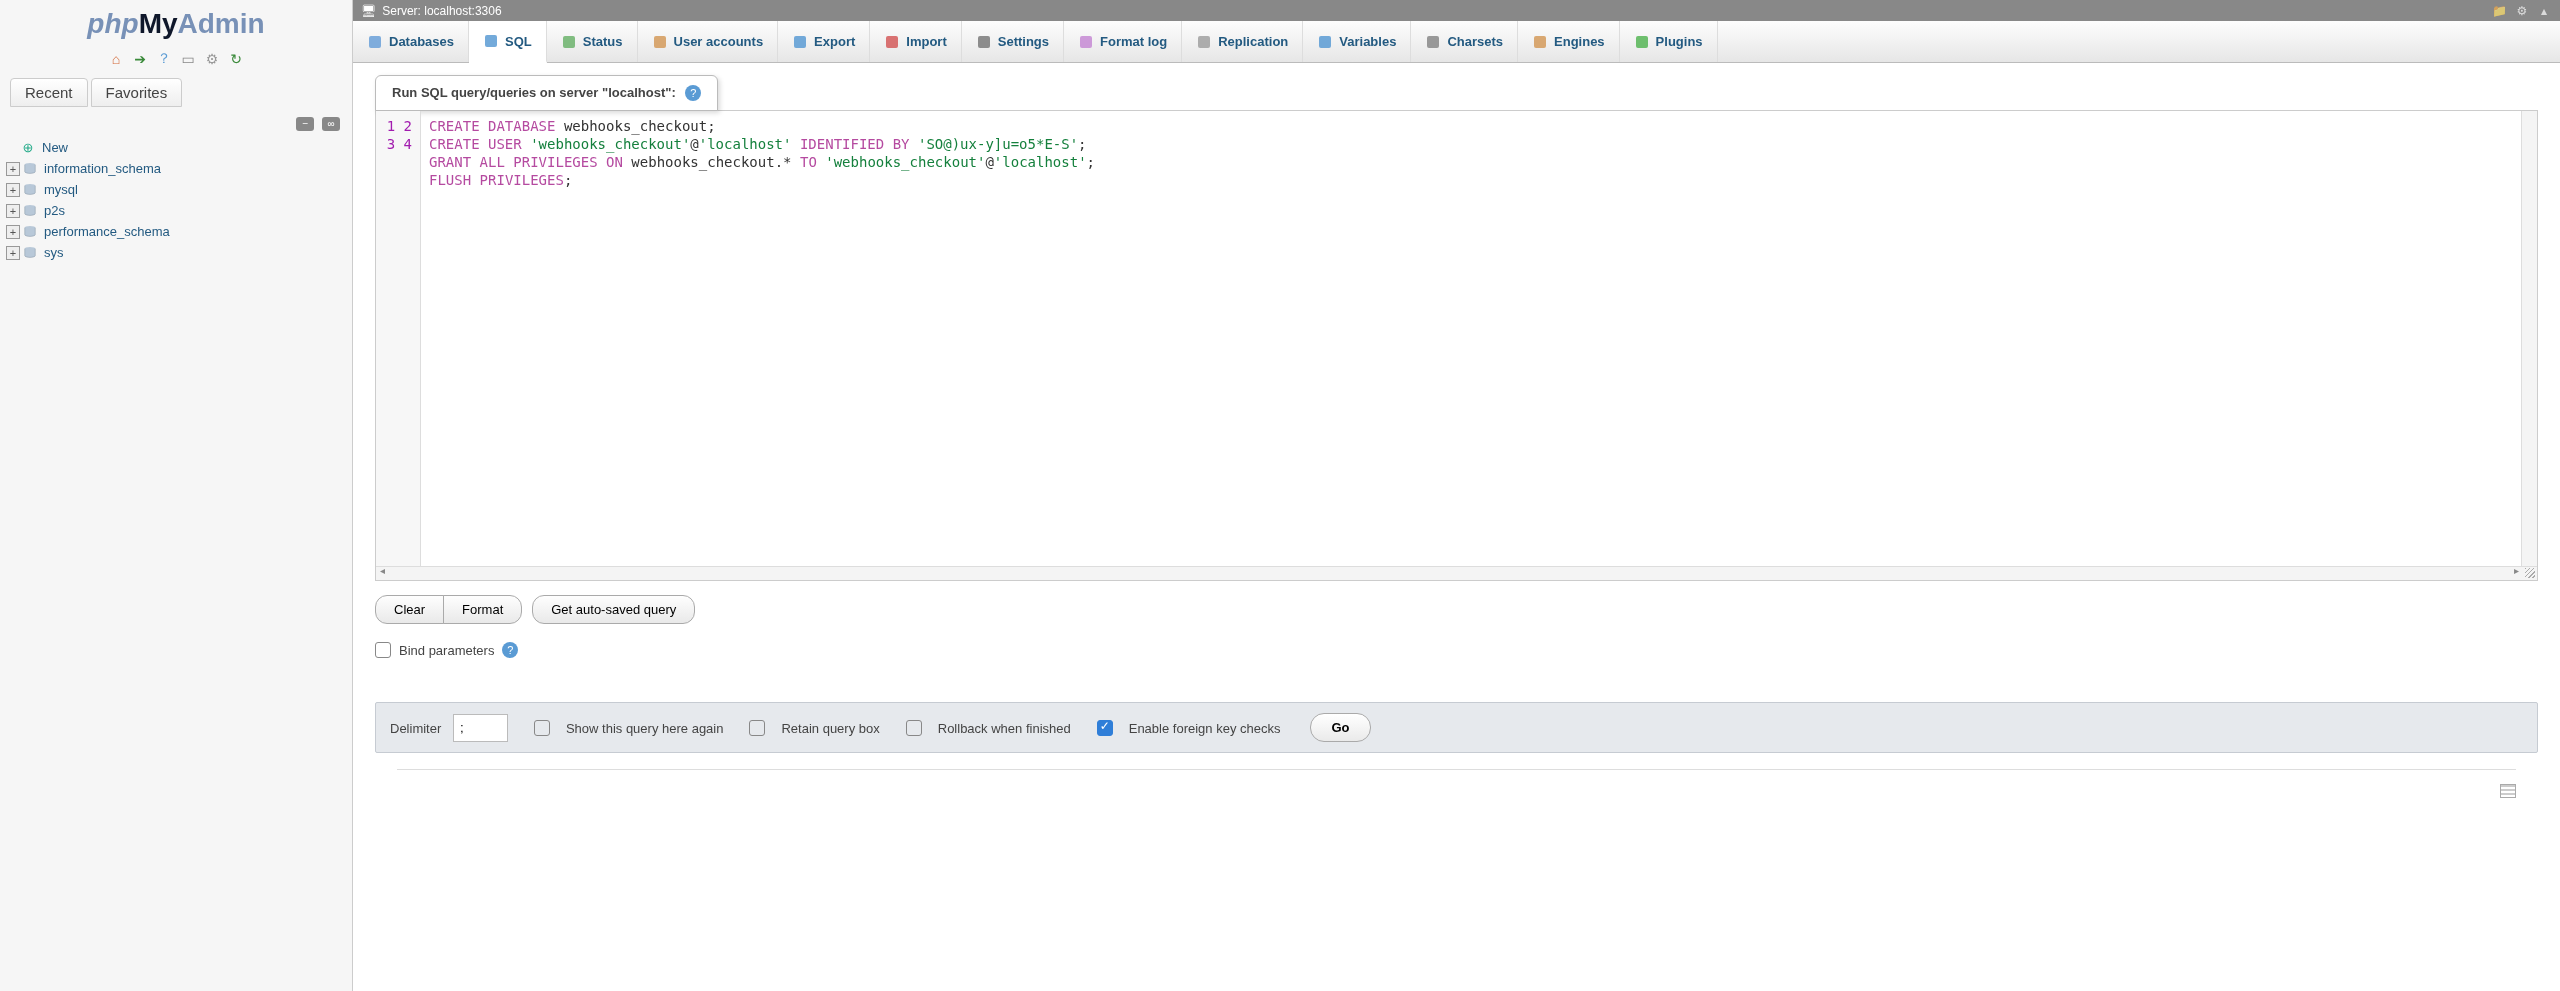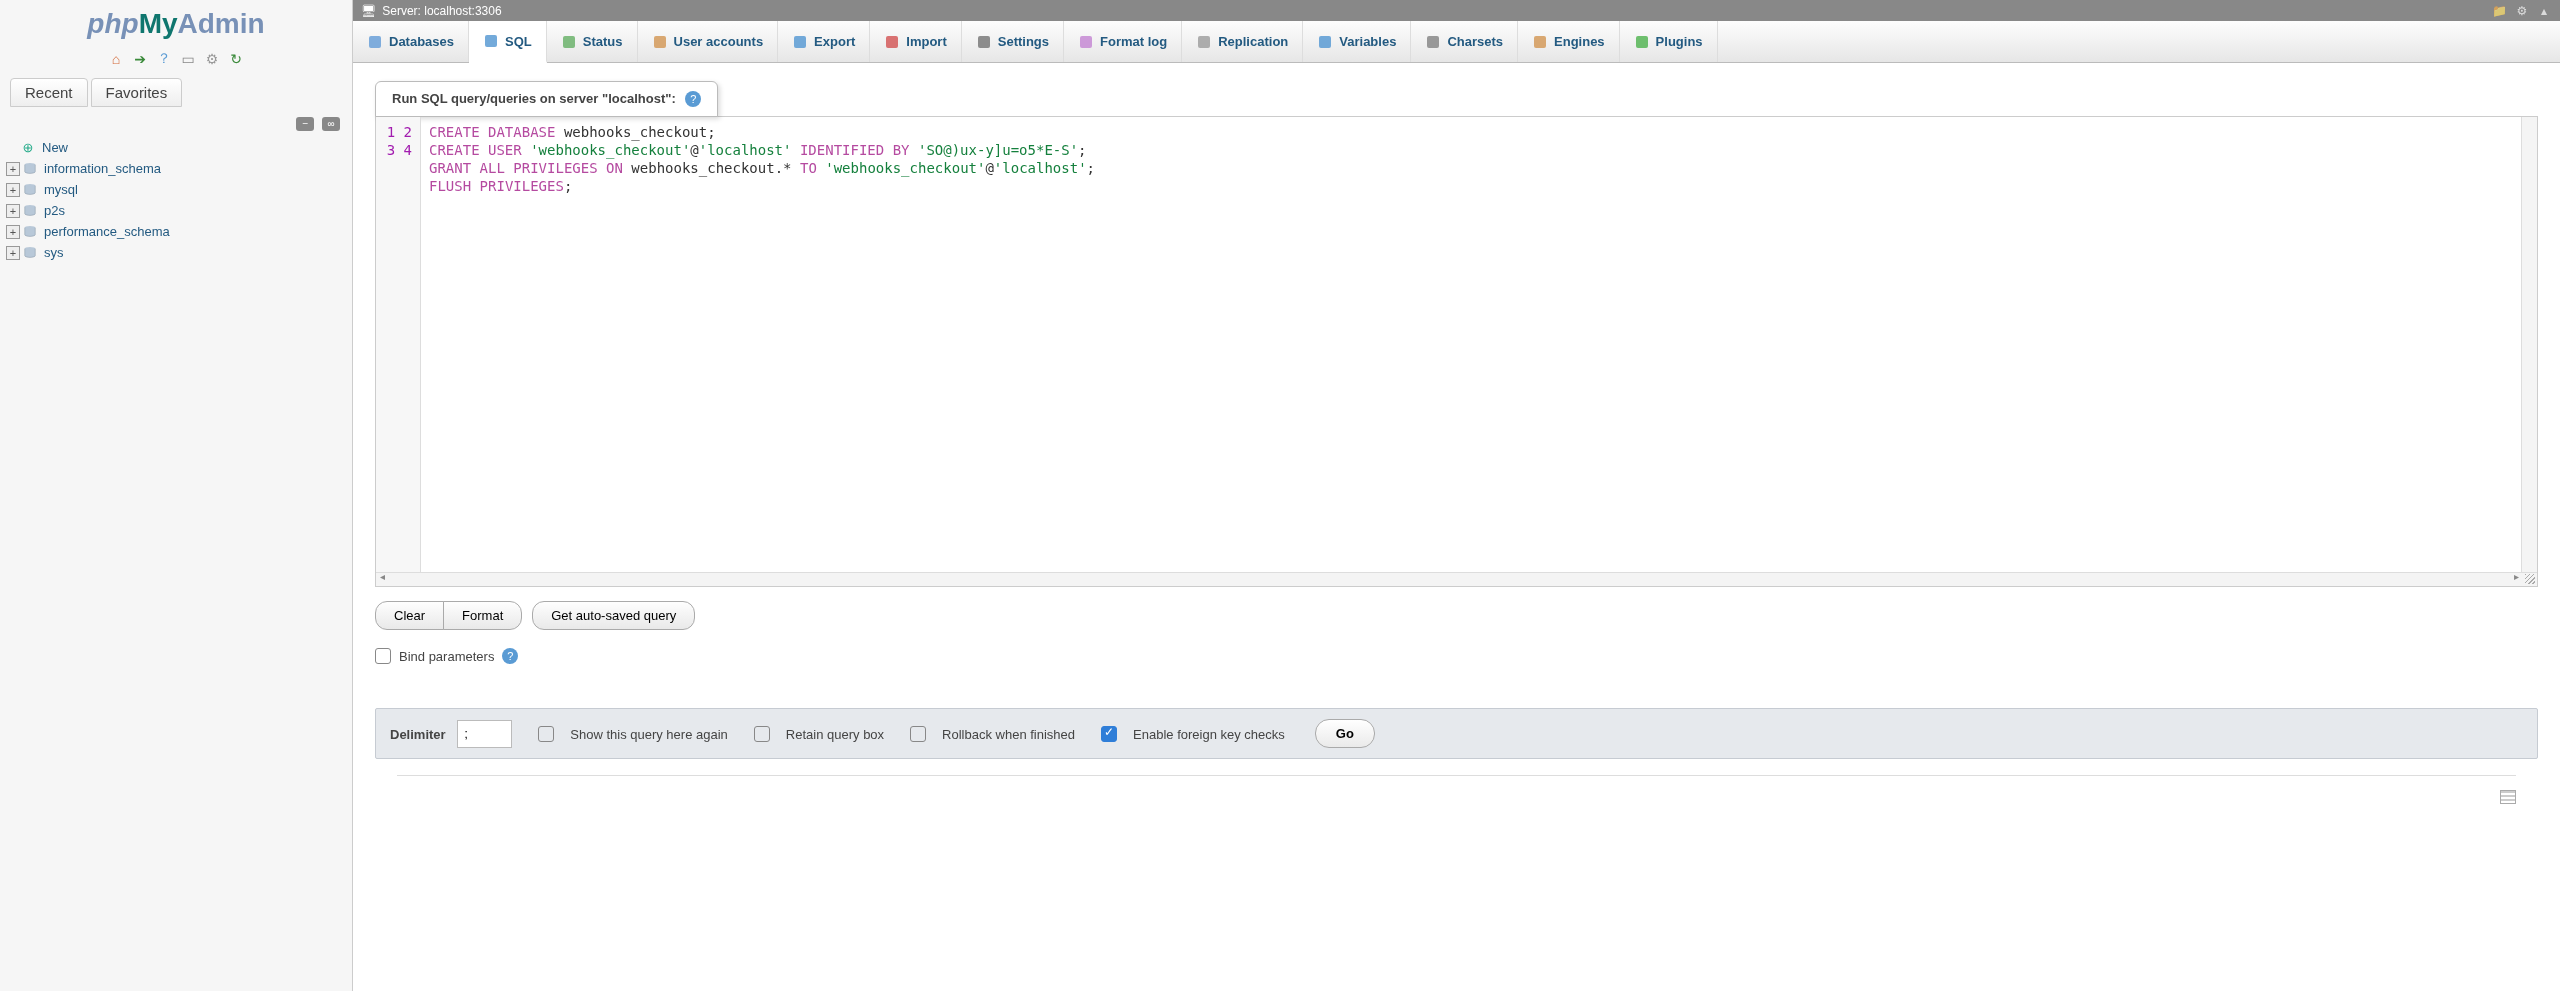--- a/index.html
+++ b/index.html
@@ -4,21 +4,21 @@
 <style>
 * { box-sizing: border-box; margin: 0; padding: 0; }
 body { font-family: sans-serif; font-size: 13px; color: #444; background: #fff; overflow: hidden; }
 .app { display: flex; height: 991px; width: 2560px; }
 
 
 .sidebar { width: 353px; background: #f6f6f6; border-right: 1px solid #ccc; display: flex; flex-direction: column; }
 .logo-area { text-align: center; padding: 8px 0 4px; }
 .logo { font-family: sans-serif; font-size: 28px; font-weight: bold; }
 .logo .php { color: #7891b7; font-style: italic; }
-.logo .my { color: #0f766e; }
+.logo .my { color: #0f172a; }
 .logo .admin { color: #7891b7; }
 .quick-icons { text-align: center; margin: 6px 0 10px; display: flex; justify-content: center; gap: 6px; }
 .qicon { width: 18px; height: 18px; display: inline-flex; align-items: center; justify-content: center; font-size: 14px; cursor: pointer; }
 .nav-tabs { display: flex; margin: 0 10px 6px; }
 .nav-tab { padding: 5px 14px; border: 1px solid #ccc; background: linear-gradient(#fff,#eee); border-radius: 4px 4px 0 0; margin-right: 3px; cursor: pointer; font-size: 15px; }
 .tree-tools { text-align: right; padding: 2px 12px 6px; }
 .tool-btn { display: inline-block; width: 18px; height: 14px; background: #888; border-radius: 3px; margin-left: 4px; color: #fff; font-size: 10px; text-align: center; line-height: 14px; cursor: pointer; }
 .tree { padding: 0 2px; }
 .tree-node { display: flex; align-items: center; padding: 3px 4px; cursor: pointer; font-size: 13px; color: #235a81; }
 .tree-node .exp { width: 14px; height: 14px; border: 1px solid #999; background: #eee; text-align: center; line-height: 12px; font-size: 11px; margin-right: 2px; color: #555; }
@@ -30,21 +30,21 @@
 .titlebar { background: #888; color: #fff; height: 21px; display: flex; align-items: center; padding: 0 8px; font-size: 12px; }
 .titlebar .srvico { margin-right: 6px; }
 .titlebar-right { margin-left: auto; display: flex; gap: 6px; }
 .tbicon { width: 16px; height: 16px; opacity: .7; cursor: pointer; display: inline-flex; align-items: center; justify-content: center; }
 
 .topnav { display: flex; background: linear-gradient(#fdfdfd,#e6e6e6); border-bottom: 1px solid #bbb; height: 42px; align-items: stretch; }
 .topnav-item { display: flex; align-items: center; padding: 0 14px; border-right: 1px solid #ddd; cursor: pointer; color: #235a81; font-weight: bold; font-size: 13px; gap: 6px; }
 .topnav-item.active { background: #fff; border-bottom: 2px solid #fff; margin-bottom: -1px; }
 .navico { width: 16px; height: 16px; display: inline-block; }
 
-.content { flex: 1; padding: 18px 22px; position: relative; }
+.content { flex: 1; padding: 12px 22px; position: relative; }
 .panel-tab { display: inline-block; background: #fff; border: 1px solid #bbb; border-radius: 6px 6px 0 0; padding: 9px 16px; box-shadow: 2px 2px 5px rgba(0,0,0,.15); position: relative; }
 .panel-tab .help { display: inline-block; width: 16px; height: 16px; background: #5a9bd4; border-radius: 50%; color: #fff; text-align: center; line-height: 16px; font-size: 11px; margin-left: 6px; cursor: pointer; }
 
 .editor-wrap { border: 1px solid #ccc; margin-top: -1px; background: #fff; }
 .editor { display: flex; font-family: monospace; font-size: 14px; min-height: 455px; position: relative; }
 .gutter { width: 45px; background: #f7f7f7; border-right: 1px solid #ddd; text-align: right; padding: 6px 8px 6px 0; color: #a21caf; line-height: 18px; }
 .code { flex: 1; padding: 6px 8px; line-height: 18px; white-space: pre; overflow: auto; }
 .kw { color: #b54aa0; }
 .str { color: #15803d; }
 .ident { color: #333; }
@@ -58,21 +58,21 @@
 .btn { padding: 6px 18px; background: linear-gradient(#fefefe,#e9e9e9); border: 1px solid #aaa; cursor: pointer; font-size: 13px; border-radius: 12px; margin-right: -1px; }
 .btn.first { border-radius: 12px 0 0 12px; }
 .btn.last { border-radius: 0 12px 12px 0; margin-right: 10px; }
 .btn.single { border-radius: 12px; }
 
 .bind-row { margin-top: 18px; display: flex; align-items: center; gap: 8px; }
 .bind-row input[type=checkbox] { width: 16px; height: 16px; }
 
 .footer-bar { background: #e6e9ed; border: 1px solid #c6cbd2; border-radius: 2px; margin-top: 44px; padding: 10px 14px; display: flex; align-items: center; gap: 26px; }
 .footer-bar label { display: flex; align-items: flex-end; gap: 16px; cursor: pointer; }
-.delim-label { font-weight: bold; }
+.delim-label { font-weight: normal; }
 .delim-input { width: 55px; height: 28px; border: 1px solid #bbb; padding: 0 6px; margin-left: 8px; }
 .chk { width: 16px; height: 16px; appearance: none; border: 1px solid #888; border-radius: 3px; position: relative; cursor: pointer; }
 .chk:checked { background: #2f7ed8; border-color: #2f7ed8; }
 .chk:checked::after { content: "✓"; color: #fff; position: absolute; left: 2px; top: -2px; font-size: 12px; }
 .go-btn { padding: 6px 20px; border-radius: 14px; border: 1px solid #aaa; background: linear-gradient(#fff,#eaeaea); cursor: pointer; font-weight: bold; font-size: 13px; margin-left: 4px; }
 
 .bottom-hr { margin: 16px 22px 0; border: none; border-top: 1px solid #ddd; }
 .corner { position: absolute; right: 22px; bottom: -2px; width: 16px; height: 14px; border: 1px solid #aaa; background: repeating-linear-gradient(#ccc,#ccc 2px,#fff 2px,#fff 4px); cursor: pointer; }
 .corner-wrap { position: relative; height: 26px; }
 

